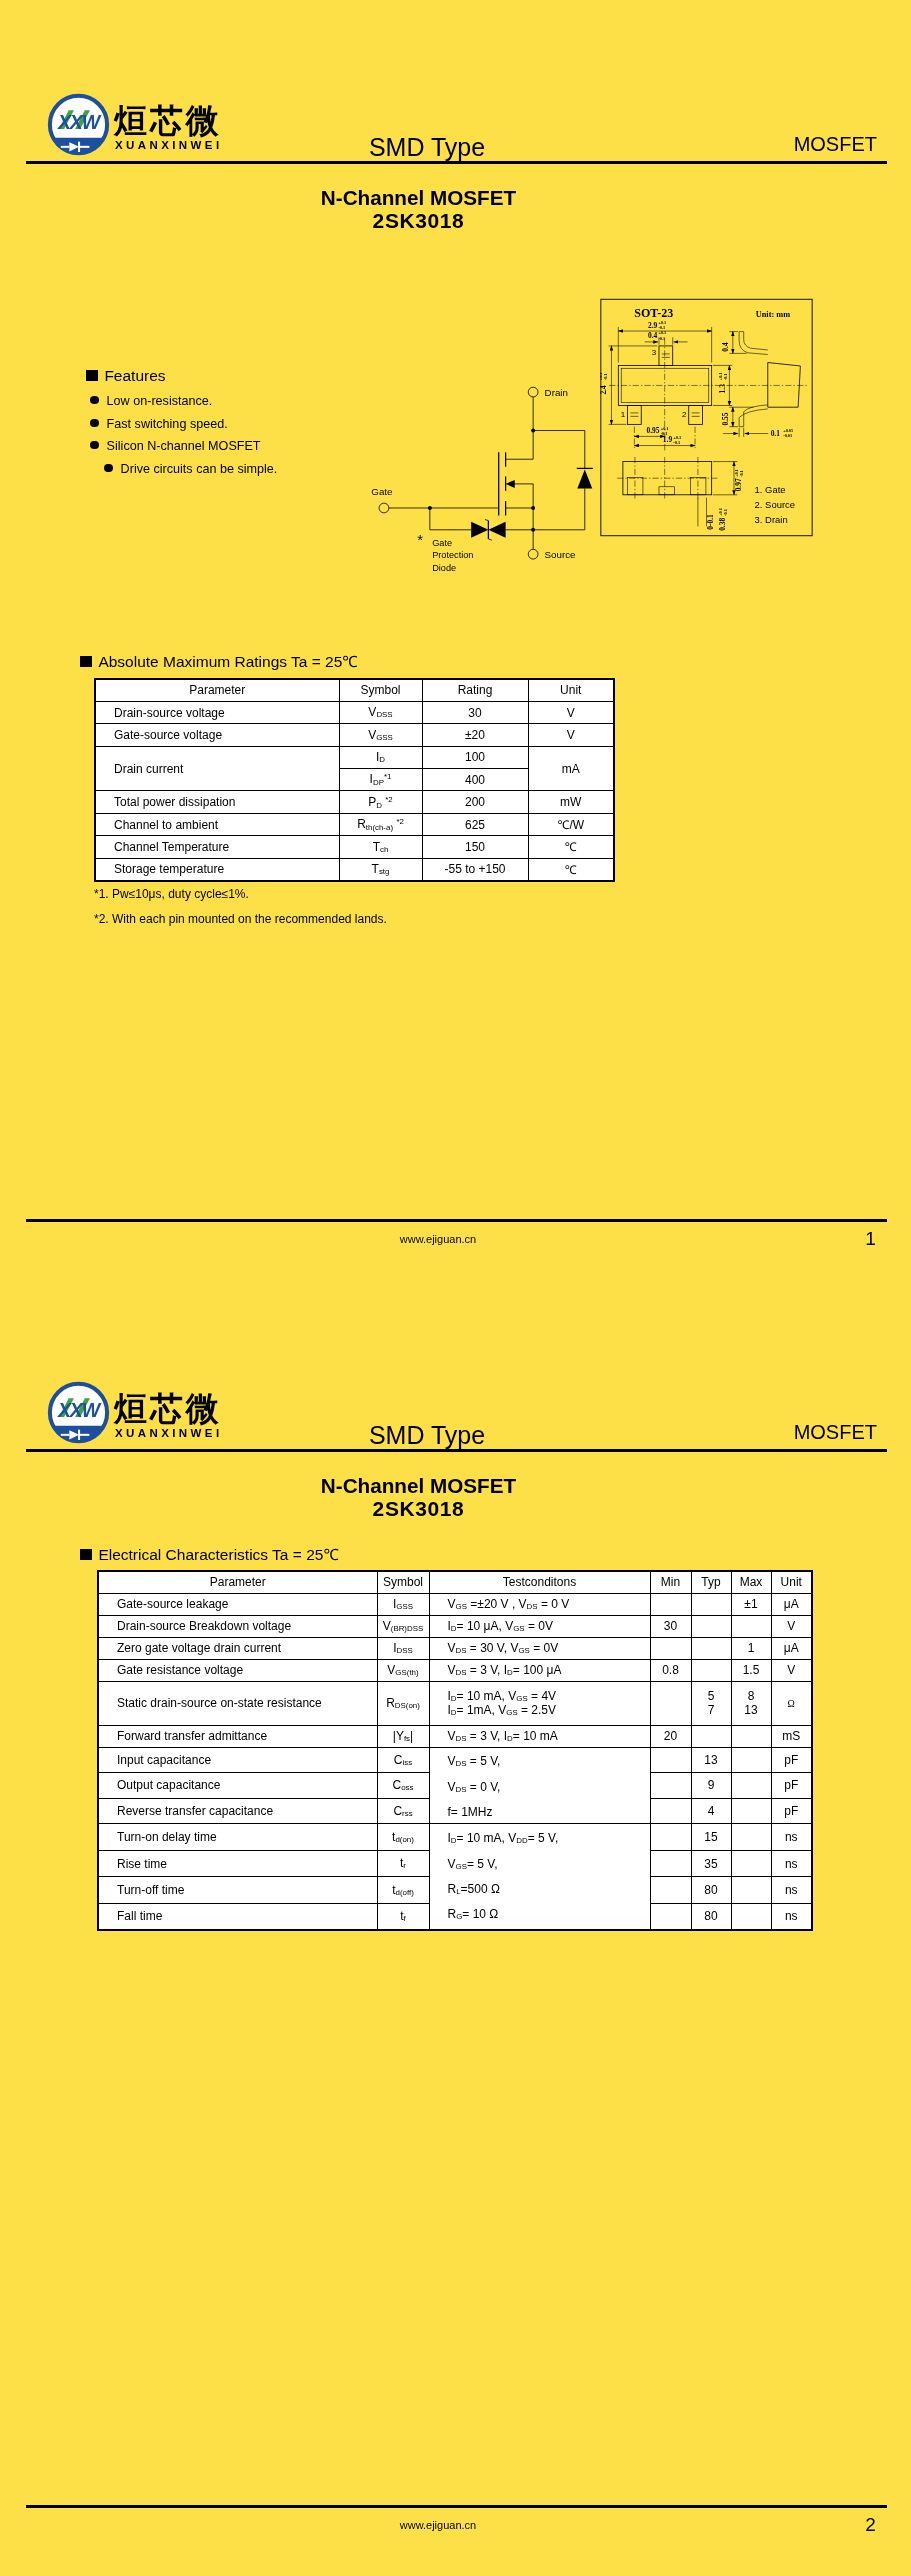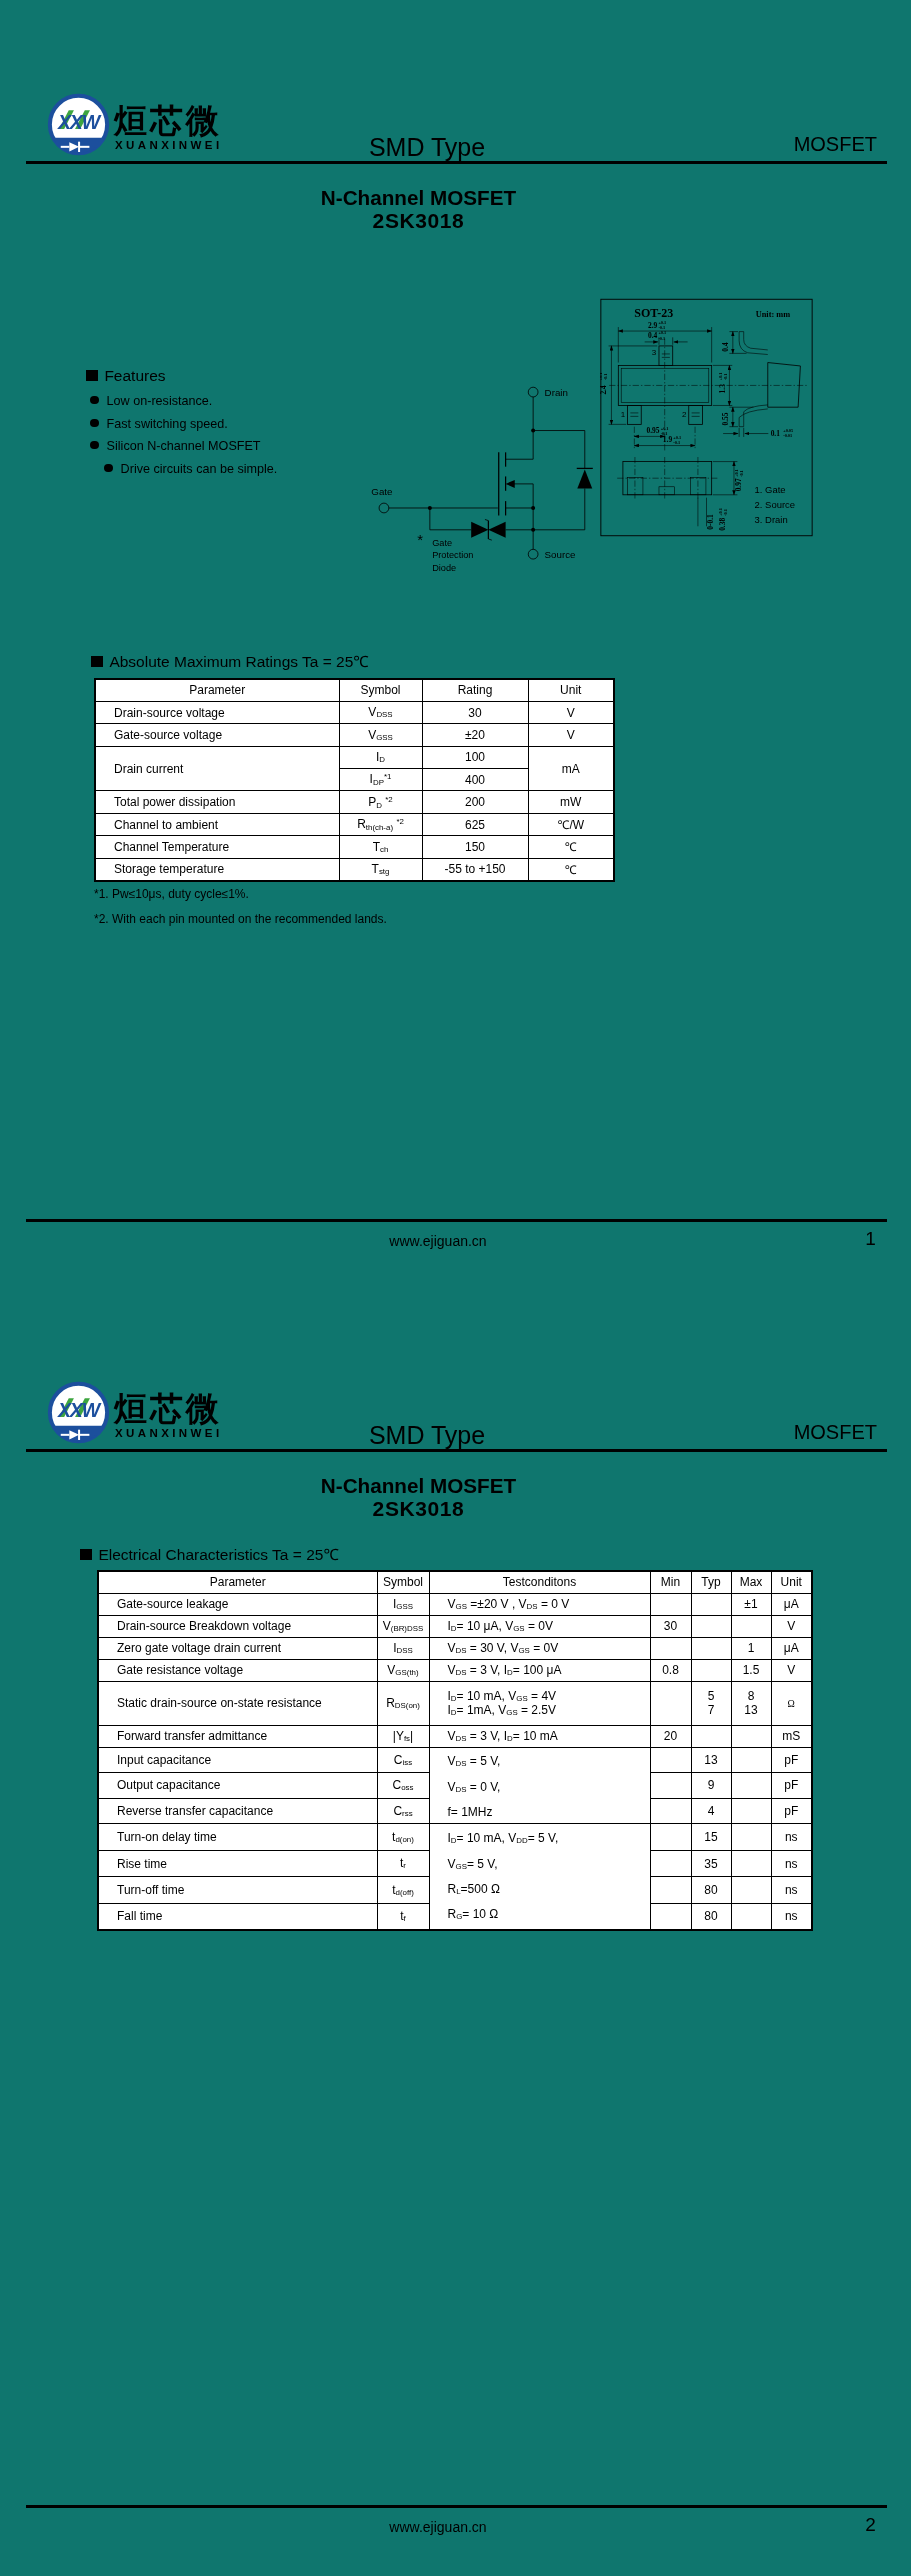--- a/index.html
+++ b/index.html
@@ -1,32 +1,32 @@
 <!DOCTYPE html>
 <html style="font-size:9.2px"><head>
 <meta charset="utf-8">
 <style>
   html,body{margin:0;padding:0;background:#fff;}
-  .canvas{position:relative;width:912px;height:2576px;background:#0f766e;
+  .canvas{position:relative;width:912px;height:2576px;background:#fde047;
           font-family:"Liberation Sans",sans-serif;color:#000;overflow:hidden;}
   .abs{position:absolute;}
   .rule{background:#000;height:3.4px;}
   .frule{background:#000;height:2.9px;}
   .hdr-type{font-size:25px;text-align:center;letter-spacing:0px;}
   .hdr-family{font-size:20px;text-align:right;}
   .channel{font-size:20.7px;font-weight:bold;text-align:center;margin-top:16px;}
   .part{font-size:21px;font-weight:bold;text-align:center;letter-spacing:0.6px;}
   .logo-cn{font-size:33px;font-weight:bold;letter-spacing:2.9px;}
   .logo-en{font-size:11.5px;font-weight:bold;letter-spacing:3.4px;text-align:right;}
   .sec-title{font-size:15.5px;text-align:center;}
   .sec-title .sq{display:inline-block;width:11.5px;height:11.5px;background:#000;margin-right:6.9px;}
   .feat-item{font-size:12.6px;}
   .feat-item .dot{display:inline-block;width:8.6px;height:8.6px;border-radius:50%;background:#000;margin-right:8px;vertical-align:0.6px;}
   .note{font-size:12px;}
-  .furl{font-size:14px;text-align:center;width:876px;}
+  .furl{font-size:11px;text-align:center;width:876px;}
   .fnum{font-size:19px;text-align:center;width:29px;}
   table{border-collapse:collapse;table-layout:fixed;font-size:12px;background:#fff;}
   table{border:2px solid #000;}
   td,th{border:1.4px solid #000;text-align:center;padding:0 3.4px;font-weight:normal;
         overflow:hidden;vertical-align:middle;}
   td.left{text-align:left;padding-left:18px;}
   .abs-tbl tr{height:22.4px;}
   .elec-tbl tr{height:22px;}
   tr.tall{height:44px !important;}
   td.stack{vertical-align:top;line-height:22px;padding-top:2.9px;}
@@ -298,21 +298,21 @@
         <text x="26" y="-6" class="dimtol">+0.1</text>
         <text x="26" y="3" class="dimtol">-0.1</text>
       </g>
     </g>
 
     <text x="270" y="340" class="legtx">1. Gate</text>
     <text x="270" y="366" class="legtx">2. Source</text>
     <text x="270" y="392" class="legtx">3. Drain</text>
   </svg>
 
-  <div class="abs sec-title" style="left:80px;top:650px;margin-left:11px;">
+  <div class="abs sec-title" style="left:80px;top:650px;">
     <span class="sq"></span><span>Absolute Maximum Ratings Ta = 25℃</span>
   </div>
   <table id="abs-table" class="abs abs-tbl" style="left:94px;top:678px;width:520px;">
       <colgroup>
         <col style="width: 244px;">
         <col style="width: 83px;">
         <col style="width: 106px;">
         <col style="width: 86px;">
       </colgroup>
       <thead>

